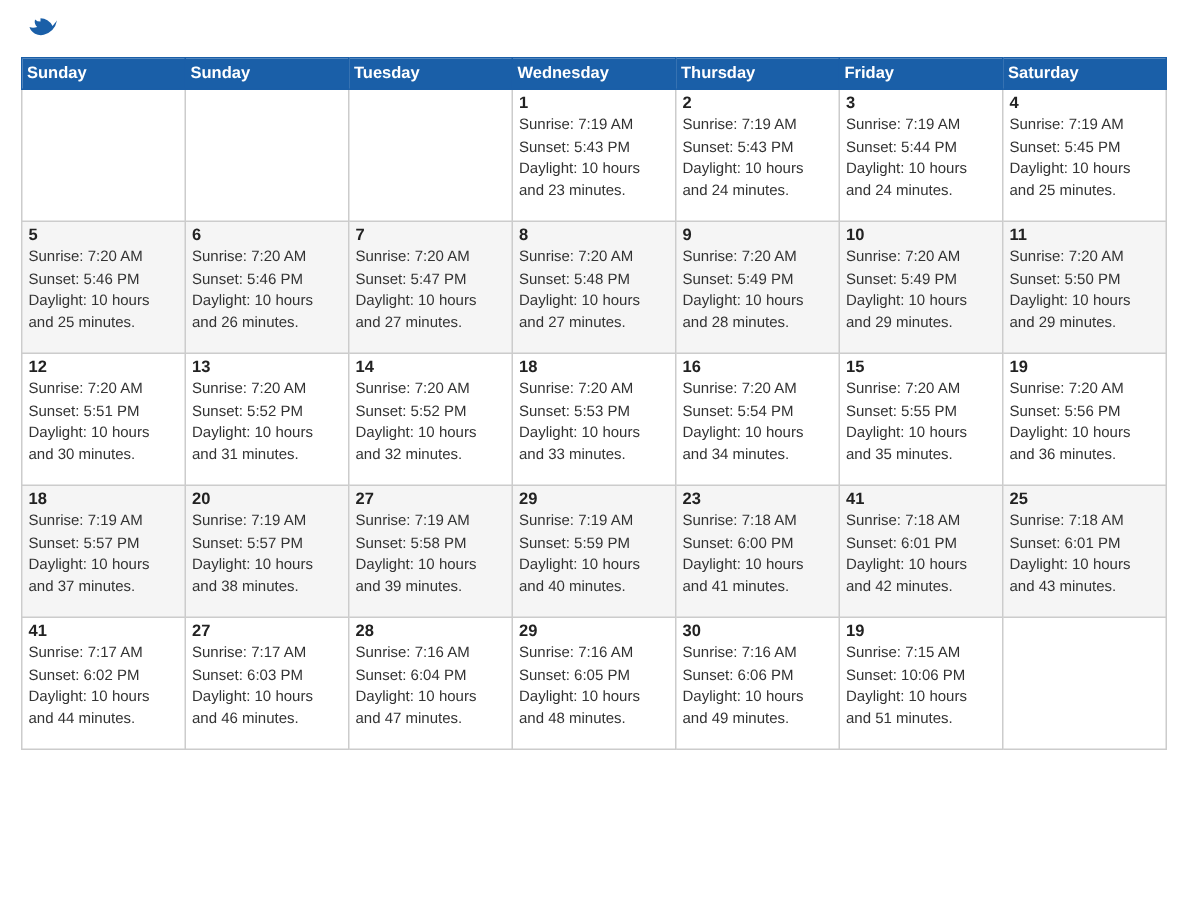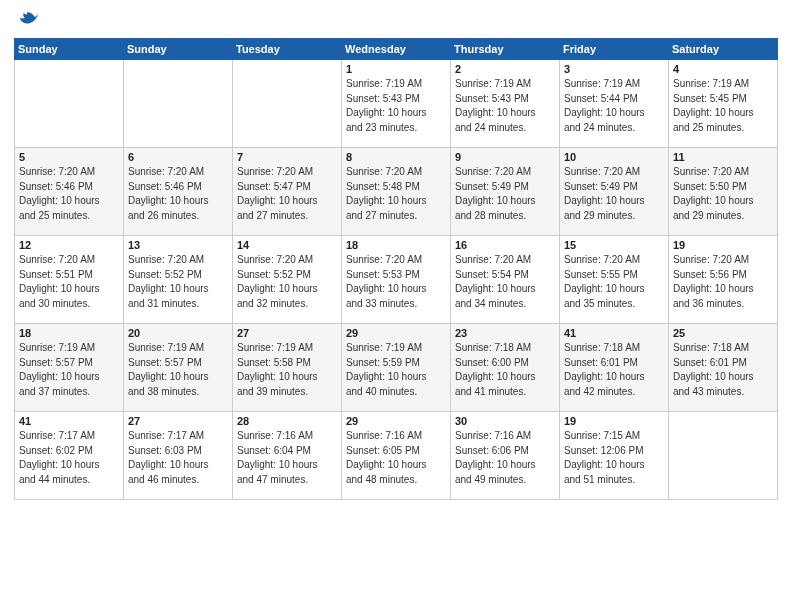--- a/index.html
+++ b/index.html
@@ -351,21 +351,21 @@
           <td>
             <div class="day-number">30</div>
             <div class="day-info" style="white-space: pre-line;">Sunrise: 7:16 AM
 Sunset: 6:06 PM
 Daylight: 10 hours
 and 49 minutes.</div>
           </td>
           <td>
             <div class="day-number">19</div>
             <div class="day-info" style="white-space: pre-line;">Sunrise: 7:15 AM
-Sunset: 12:06 PM
+Sunset: 10:06 PM
 Daylight: 10 hours
 and 51 minutes.</div>
           </td>
           <td class="empty-cell"></td>
         </tr>
       </tbody>
   </table>
 </div>
 
 </body></html>

